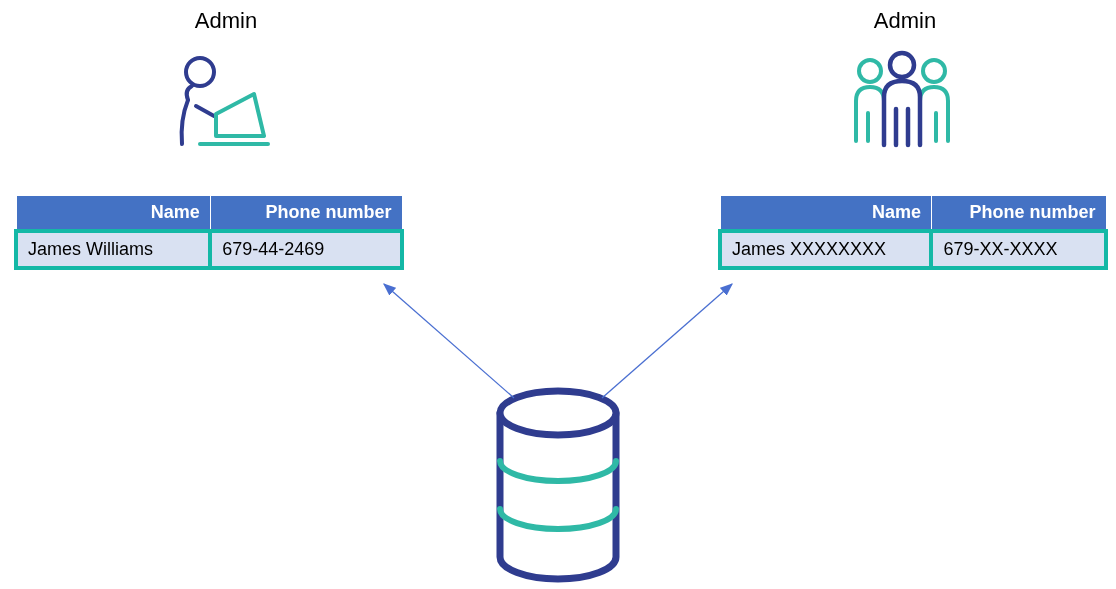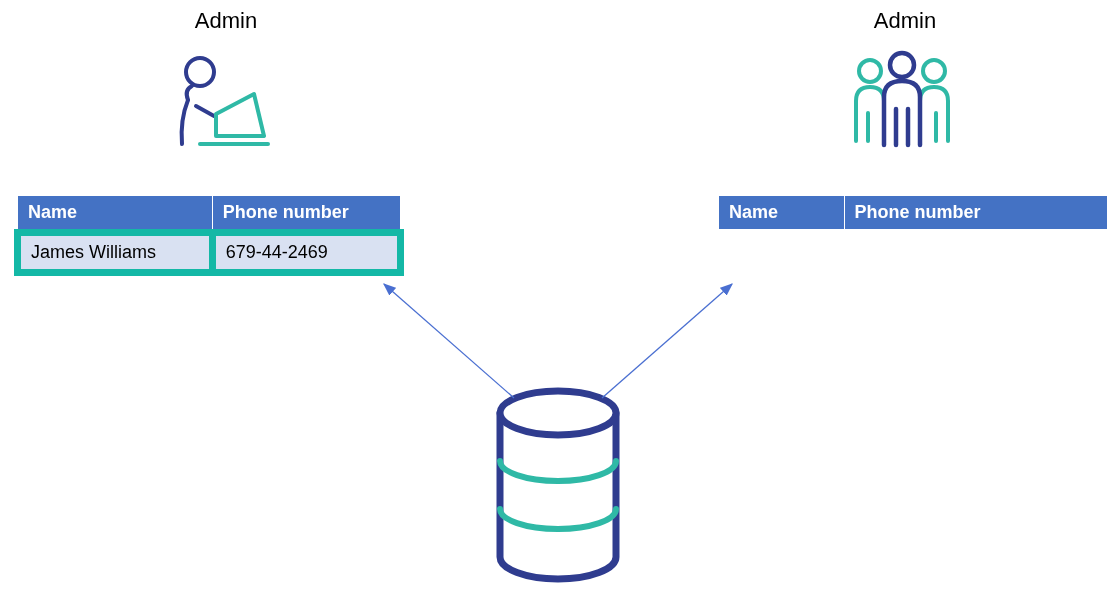--- a/index.html
+++ b/index.html
@@ -30,30 +30,30 @@
     border-collapse: collapse;
     font-size: 18px;
     border: 1px solid #fff;
   }
   table.data-table.admin { left: 14px;  top: 195px; width: 390px; }
   table.data-table.user  { left: 718px; top: 195px; width: 390px; }
 
   table.data-table th {
     background: #4472C4;
     color: #fff;
-    text-align: left;
+    text-align: right;
     padding: 6px 10px;
     font-weight: 600;
     border: 1px solid #fff;
   }
   table.data-table td {
     background: #D9E1F2;
     color: #000;
     padding: 6px 10px;
-    border: 7px solid #14b8a6;
+    border: 4px solid #14b8a6;
   }
   .arrows { position: absolute; left: 0; top: 0; pointer-events: none; }
 </style>
 </head>
 <body>
 
 <div class="title admin-title">Admin</div>
 <div class="title user-title">Admin</div>
 
 <div class="admin-icon">
@@ -131,14 +131,18 @@
   </tr>
 </tbody>
   </table>
 
 <table class="data-table user">
   <tbody>
       <tr>
     <th>Name</th>
     <th>Phone number</th>
   </tr>
+  <tr>
+    <td>James XXXXXXXX</td>
+    <td>679-XX-XXXX</td>
+  </tr>
 </tbody>
   </table>
 
 </body></html>

